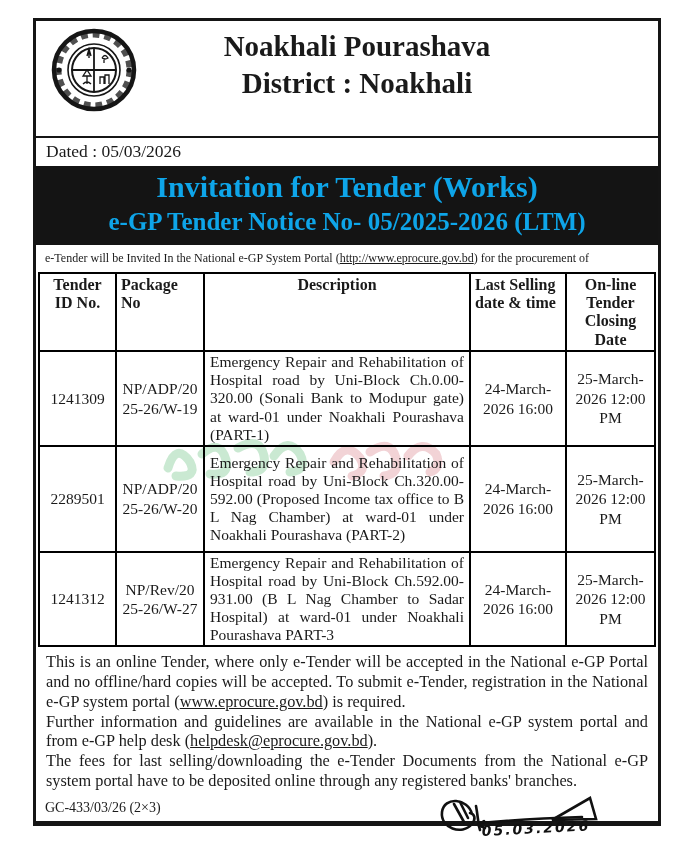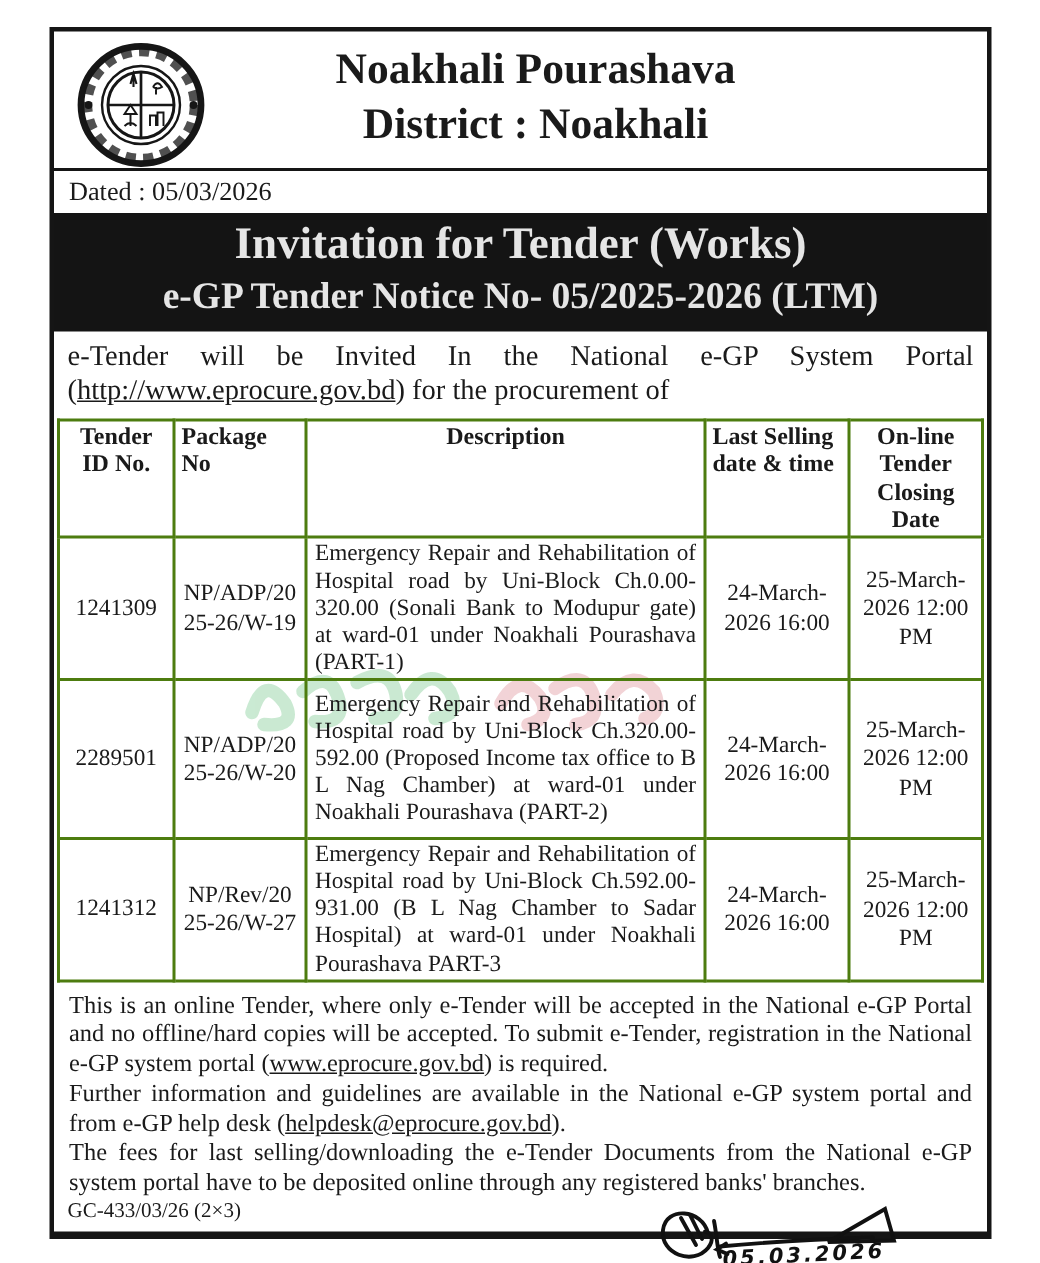--- a/index.html
+++ b/index.html
@@ -1,39 +1,39 @@
 <!DOCTYPE html>
 <html><head>
 <meta charset="utf-8">
 <style>
   html,body{margin:0;padding:0;background:#ffffff;}
   body{width:693px;height:842px;position:relative;font-family:"Liberation Serif",serif;color:#1a1a1a;}
   .frame{position:absolute;left:33px;top:18px;width:628px;height:808px;box-sizing:border-box;
          border:3px solid #151515;border-bottom-width:5px;background:#fff;}
   
-  .hdr{position:relative;height:91px;}
+  .hdr{position:relative;height:115px;}
   .seal{position:absolute;left:14px;top:7px;width:88px;height:84px;}
   .titles{position:absolute;left:0;top:8px;width:100%;text-align:center;transform:translateX(10px);}
   .org{font-size:29px;font-weight:bold;line-height:1.2;}
   .district{font-size:29px;font-weight:bold;line-height:1.2;margin-top:2px;}
   .rule{border-top:2px solid #151515;}
   .memo-row{display:flex;justify-content:space-between;align-items:center;padding:3px 10px 4px;font-size:17.5px;}
   
-  .banner{background:#141414;color:#e5e5e5;text-align:center;padding:4px 4px 9px;}
+  .banner{background:#141414;color:#0ea5e9;text-align:center;padding:4px 4px 9px;}
   .banner-title{font-size:30px;font-weight:bold;line-height:1.15;}
   .banner-sub{font-size:25px;font-weight:bold;line-height:1.15;margin-top:3px;}
   
-  .intro{padding:6px 9px 4px;font-size:19px;line-height:1.2;text-align:justify;}
+  .intro{padding:6px 9px 4px;font-size:12px;line-height:1.2;text-align:justify;}
   .u{text-decoration:underline;}
   
   .tbl-wrap{position:relative;margin:2px 0 0;}
   .wm{position:absolute;left:120px;top:152px;width:310px;height:74px;z-index:0;pointer-events:none;}
   table{width:616px;margin:0 auto;border-collapse:collapse;background:transparent;position:relative;z-index:1;
         font-size:15.5px;table-layout:fixed;}
-  th,td{border:2px solid #4d7c0f;padding:1px 4px;box-sizing:border-box;}
+  th,td{border:2px solid #000000;padding:1px 4px;box-sizing:border-box;}
   th{font-size:16px;font-weight:bold;vertical-align:top;line-height:1.15;padding-top:2px;}
   td{vertical-align:middle;}
   .c{text-align:center;} .l{text-align:left;}
   td.desc{text-align:justify;line-height:1.17;padding:1px 5px;vertical-align:middle;}
   td.pkg{text-align:center;word-break:break-all;line-height:1.25;padding:4px 5px;}
   td.date{text-align:center;line-height:1.25;}
   tr.hrow{height:52px;} tr.r1{height:94px;} tr.r2{height:106px;} tr.r3{height:84px;}
   
   .notes{padding:5px 10px 0;font-size:16.3px;line-height:1.21;text-align:justify;}
   .notes p{margin:0;}

